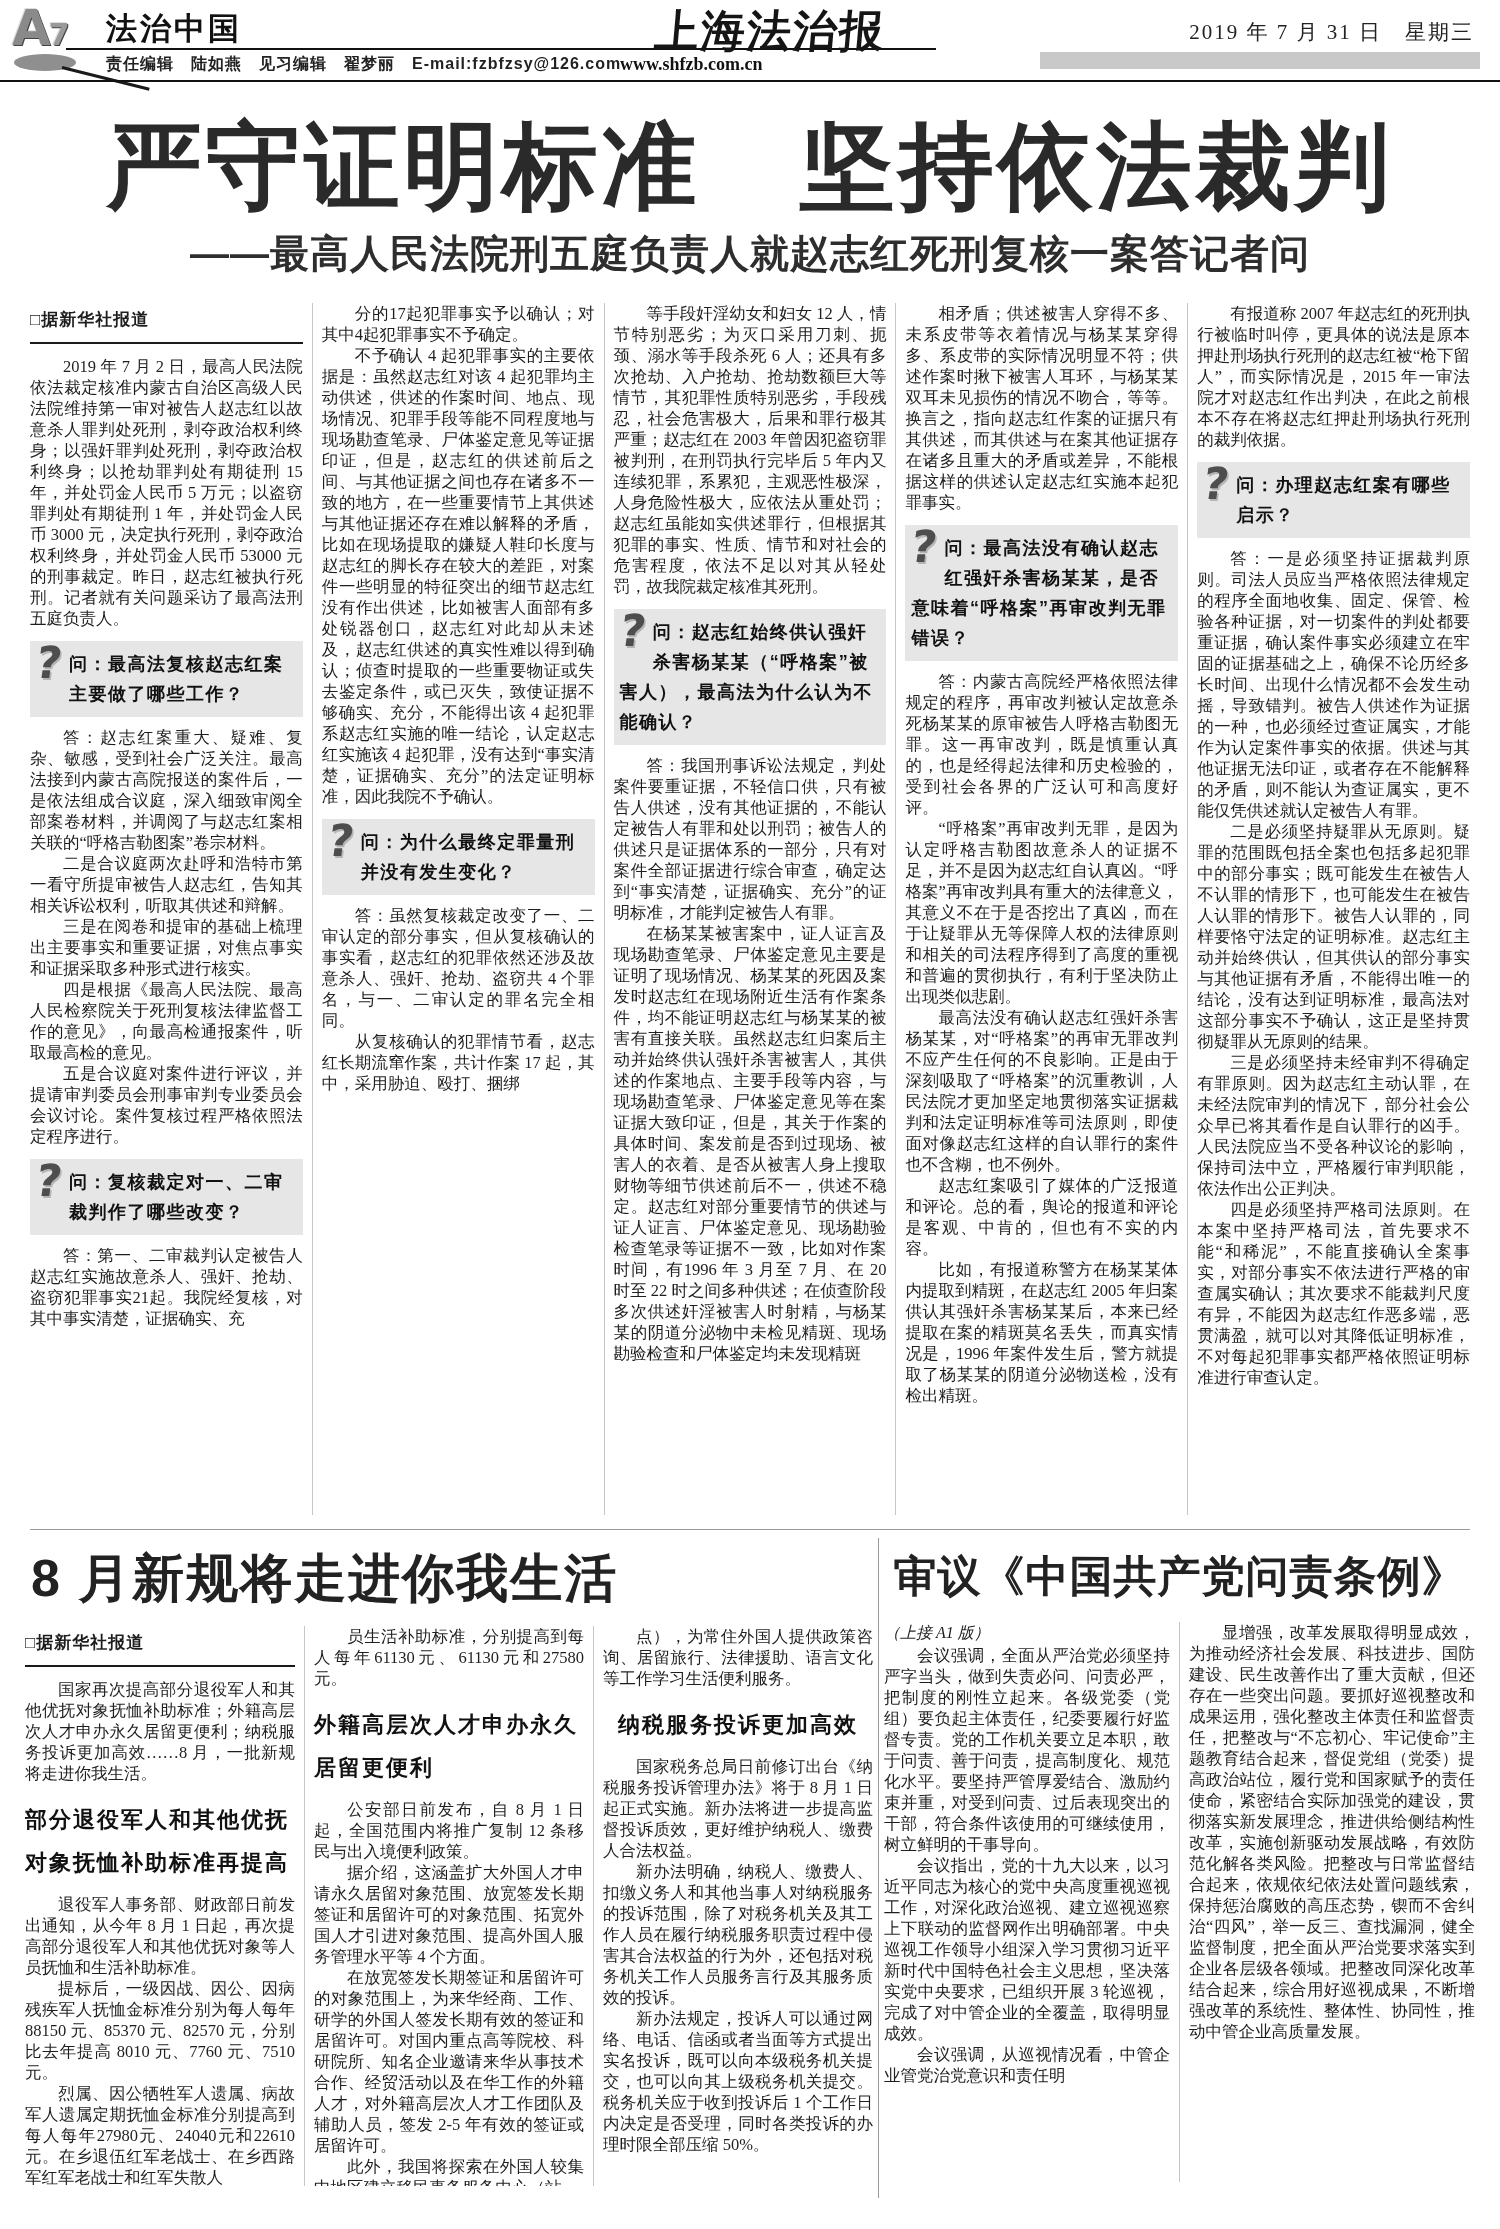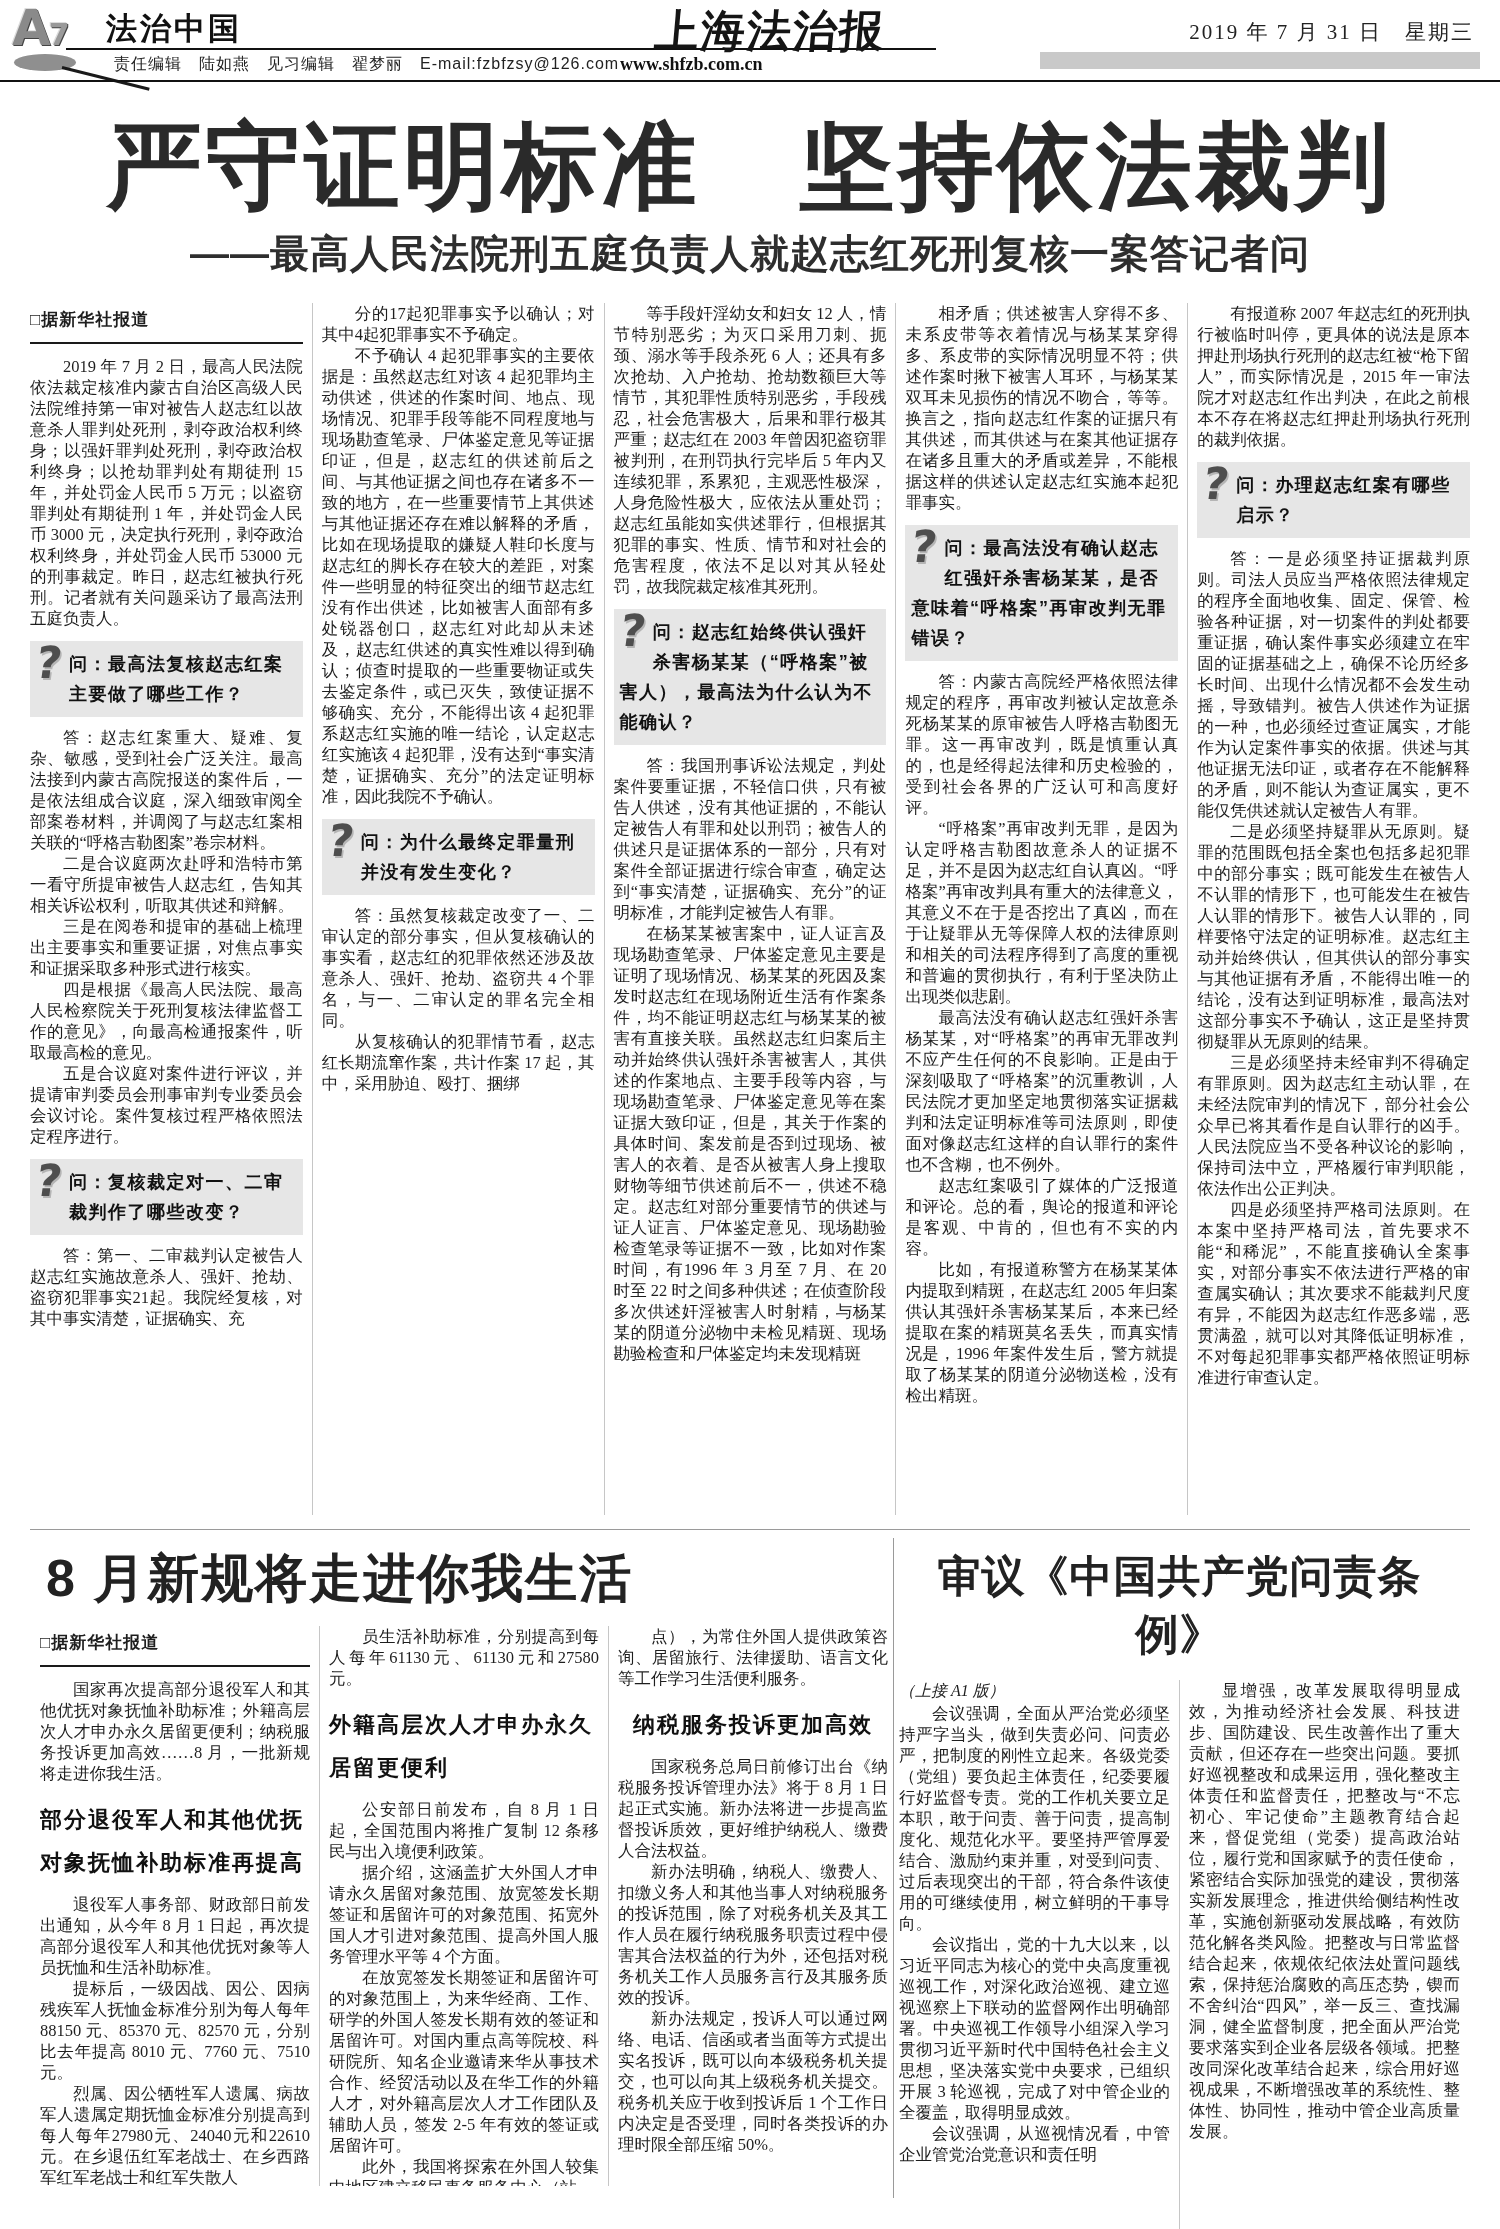--- a/index.html
+++ b/index.html
@@ -23,21 +23,21 @@
   .badge-slash { position:absolute; left:50px; top:62px; width:90px; height:3px; background:#1a1a1a; transform:rotate(14deg); transform-origin:left center; }
   .section-title {
     position:absolute; left:106px; top:8px;
     font-family:"Liberation Sans","DejaVu Sans",sans-serif;
     font-weight:900; font-size:31px; letter-spacing:3px; color:#111;
   }
   .hdr-rule { position:absolute; left:66px; top:48px; width:870px; height:2px; background:#111; }
   .editors {
     position:absolute; left:106px; top:54px;
     font-family:"Liberation Sans","DejaVu Sans",sans-serif;
-    font-weight:400; font-size:16px; color:#222; letter-spacing:1px;margin-left:8px;
+    font-weight:700; font-size:16px; color:#222; letter-spacing:1px;
   }
   .masthead {
     position:absolute; left:620px; top:2px; width:300px; text-align:center;
     font-family:"DejaVu Serif","Liberation Serif",serif;
     font-weight:900; font-size:44px; color:#151515; transform:skewX(-5deg);
     letter-spacing:2px; white-space:nowrap;
   }
   .website {
     position:absolute; left:620px; top:54px; width:300px; text-align:left;
     font-family:"Liberation Serif",serif; font-weight:700; font-size:18px; color:#111;
@@ -89,21 +89,21 @@
   }
   .subhead {
     font-family:"Liberation Sans","DejaVu Sans",sans-serif;
     font-weight:900; font-size:22px; line-height:43px; letter-spacing:2px;
     margin:14px 0 10px 0; color:#111; text-align:left;
   }
   .subhead.center { text-align:center; }
   .note { font-style:italic; font-size:16px; margin-bottom:2px; }
   
   .mid-rule { margin:14px 30px 0 30px; height:1px; background:#9a9a9a; }
-  .bottom { display:flex; padding:0 40px; margin-top:8px; height:660px; }
+  .bottom { display:flex; padding:0 25px; margin-top:8px; height:660px; }
   .b-left { width:848px; }
   .b-divider { width:1px; background:#9a9a9a; margin:0 5px; }
   .b-right { flex:1; }
   .b-left-headline {
     font-family:"Liberation Sans","DejaVu Sans",sans-serif;
     font-weight:900; font-size:52px; letter-spacing:2px; color:#222;
     padding:6px 0 2px 6px;
   }
   .b-right-headline {
     font-family:"Liberation Sans","DejaVu Sans",sans-serif;

